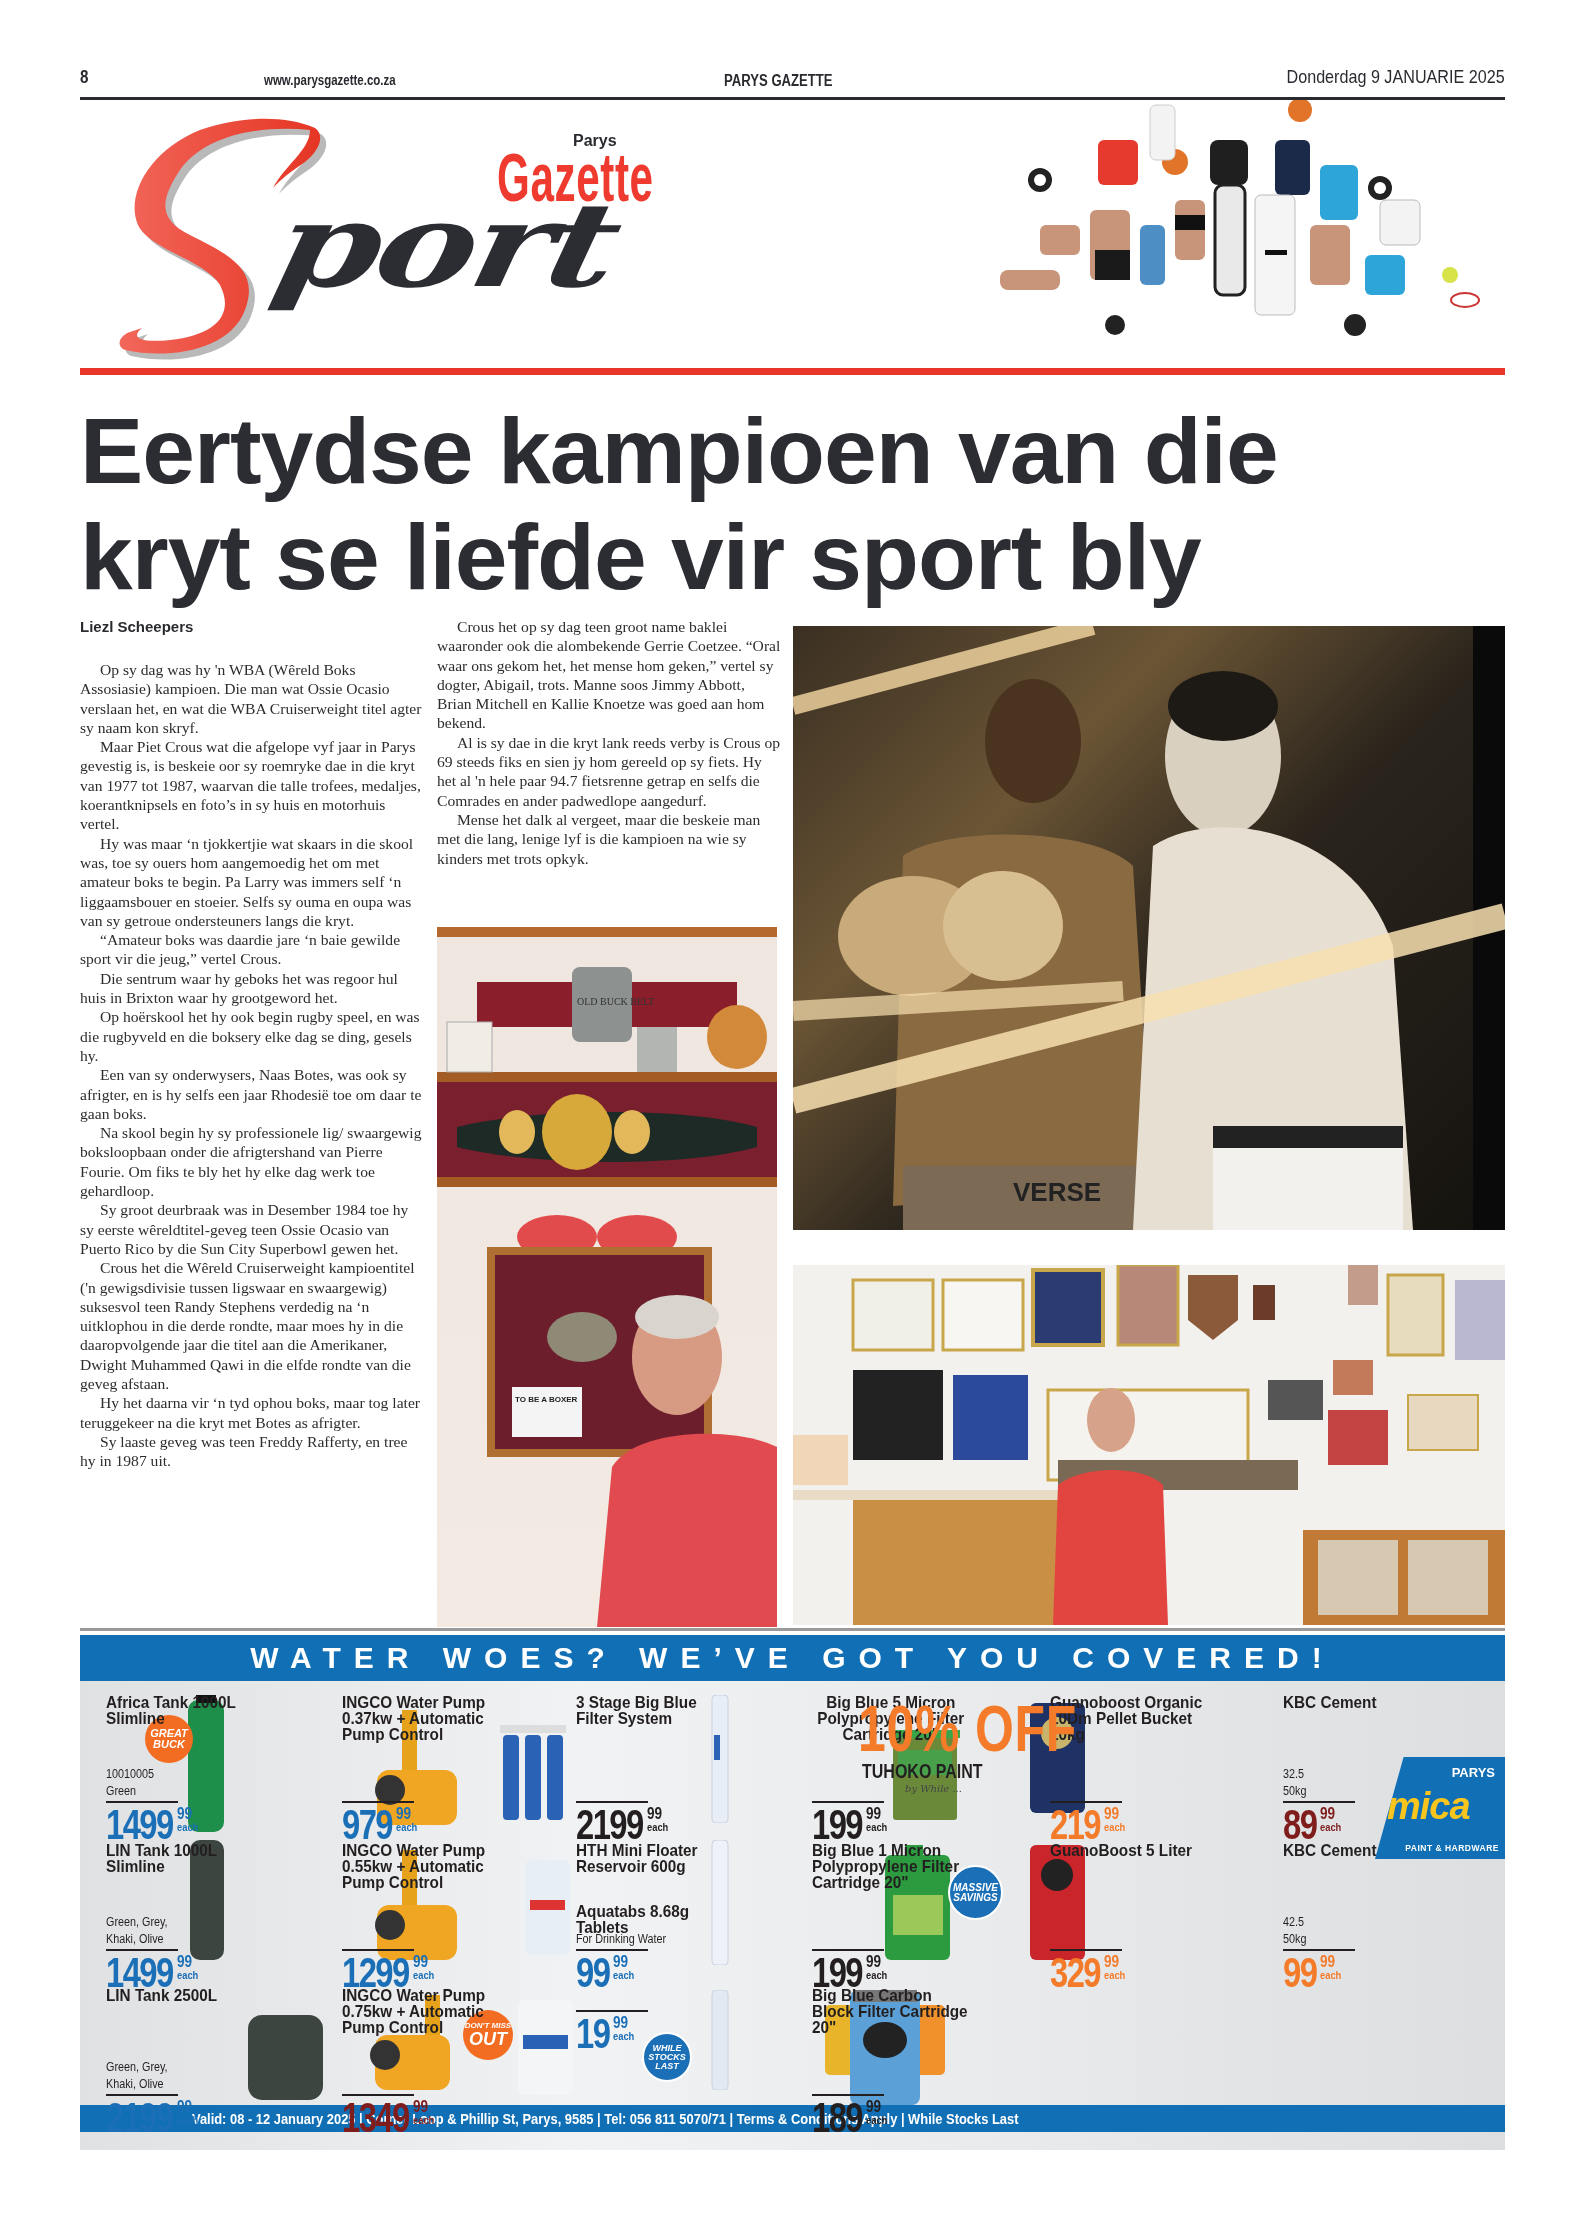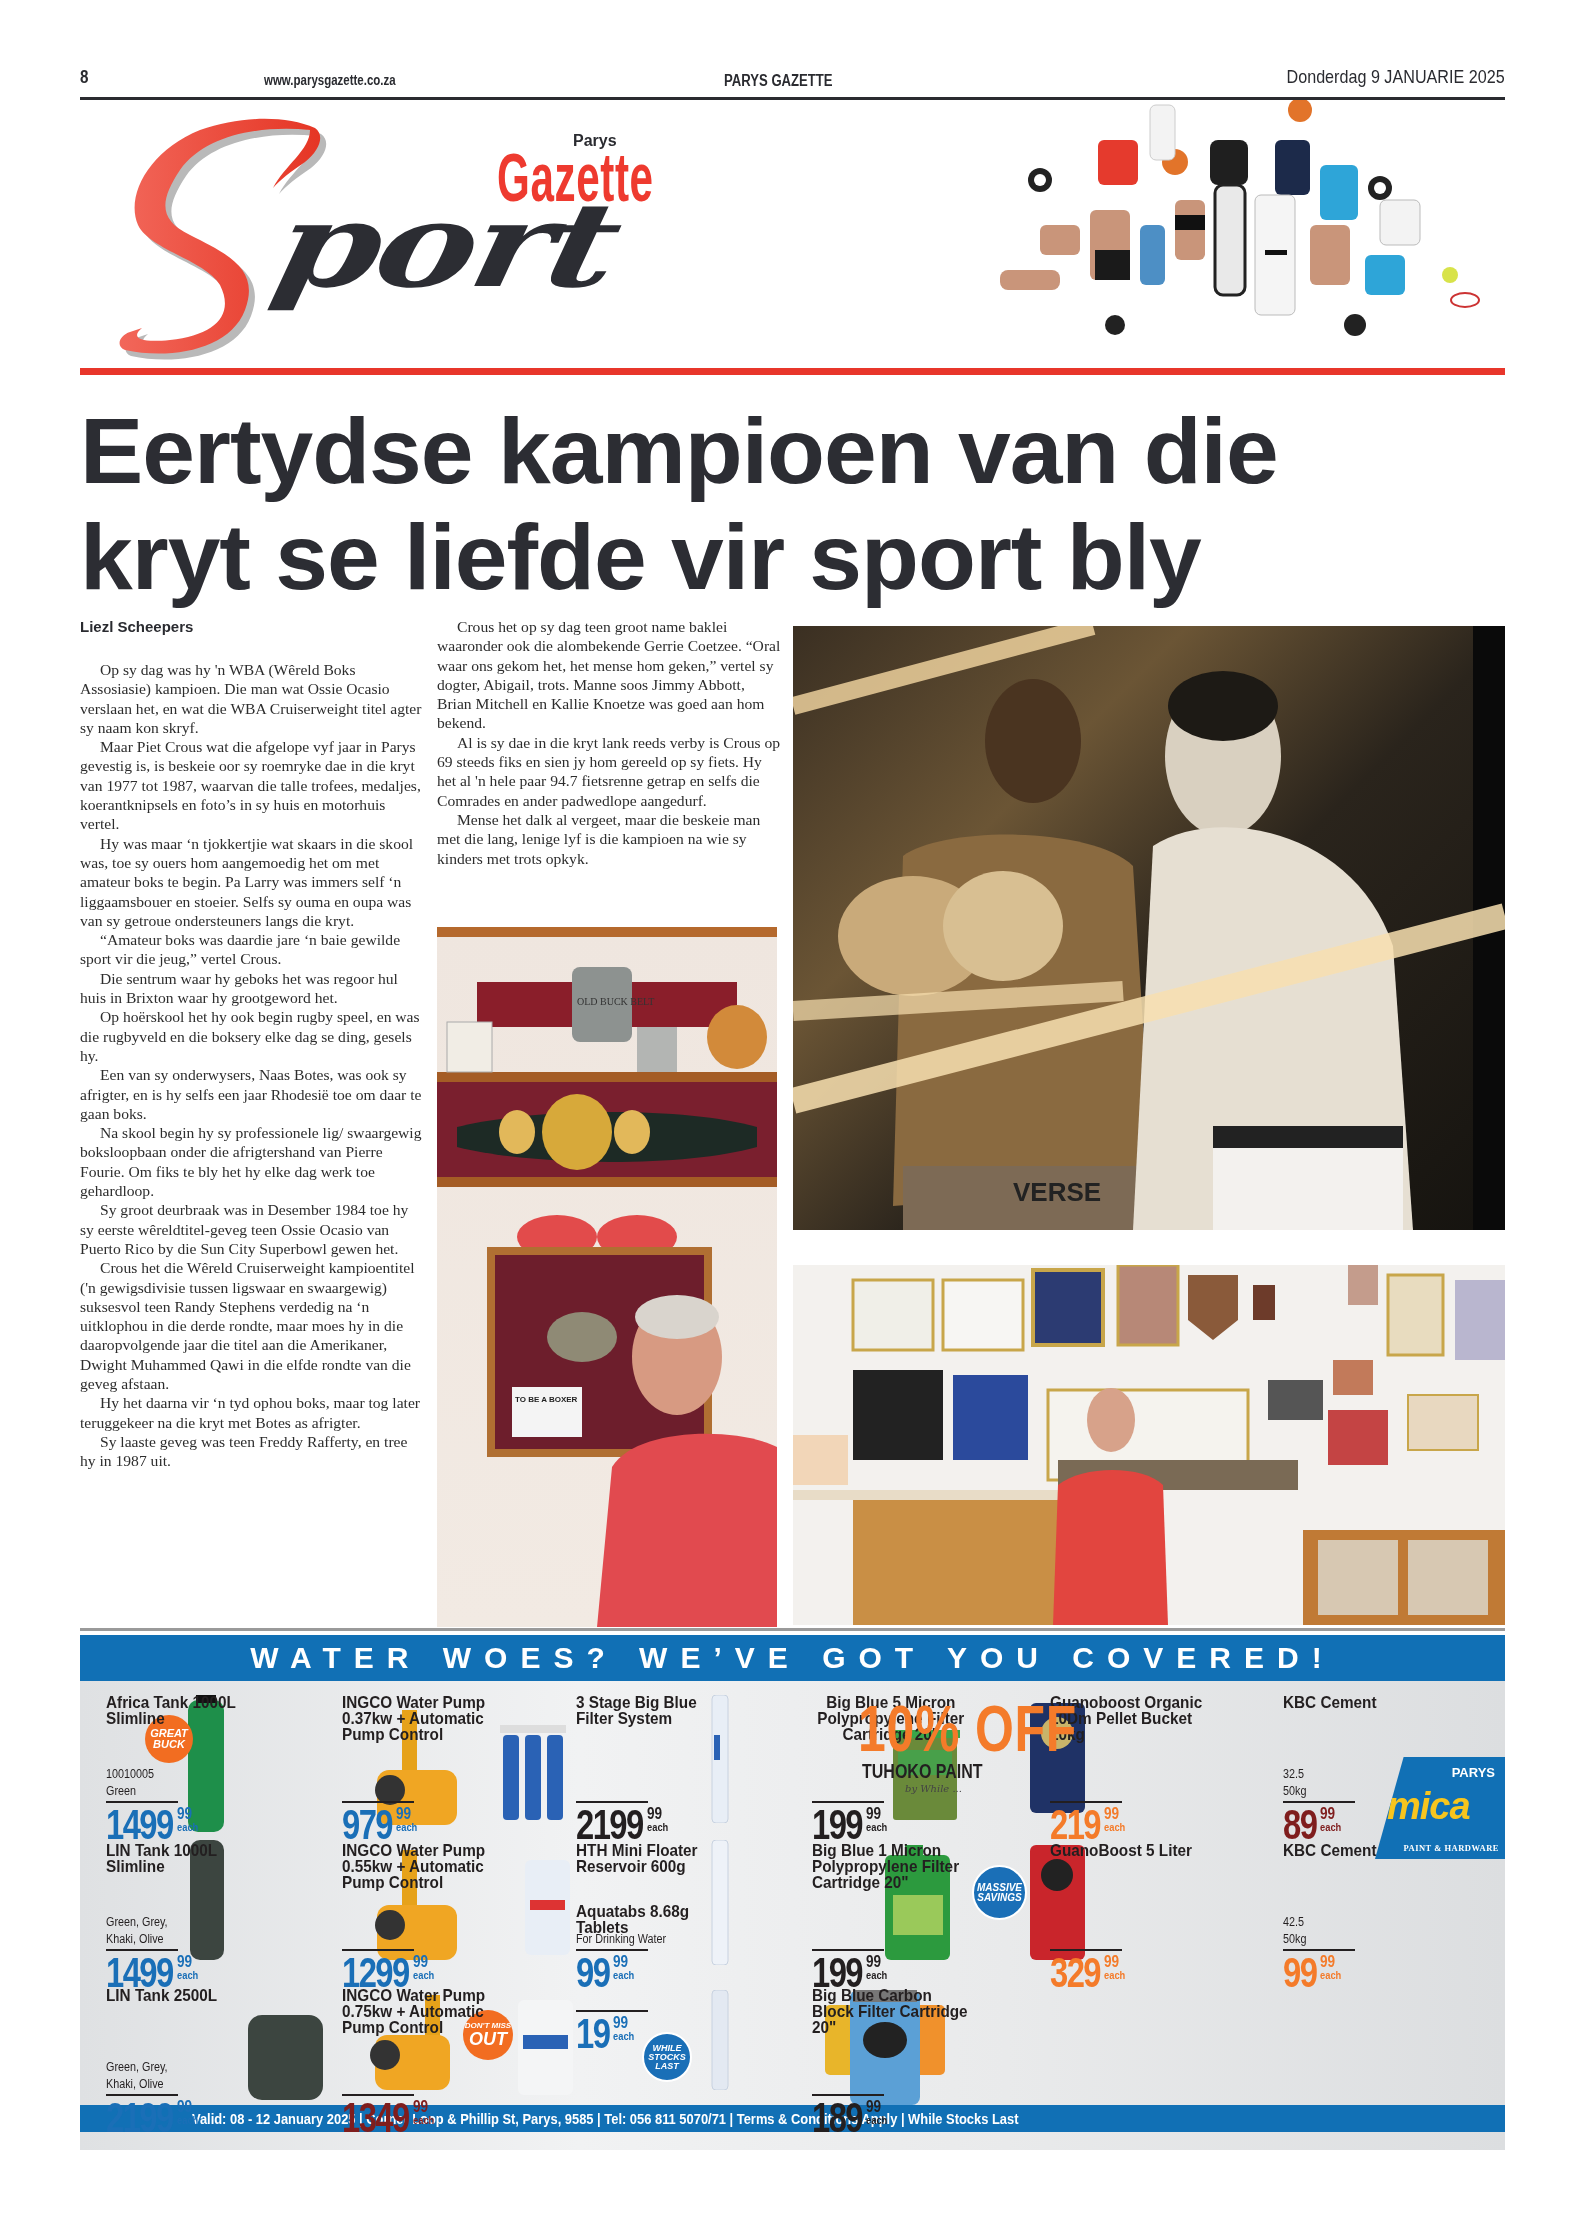--- a/index.html
+++ b/index.html
@@ -60,21 +60,21 @@
   .st-orange { background: #f26d21; }
   .st-blue { background: #1a6fb7; border: 2px solid #fff; }
 
   .tenoff { position: absolute; left: 858px; top: 1692px; font-family: "Liberation Sans", sans-serif; font-weight: bold; font-size: 64px; color: #f47b2a; letter-spacing: 1px; transform: scaleX(0.78); transform-origin: left; }
   .tuhoko { position: absolute; left: 862px; top: 1760px; font-family: "Liberation Sans", sans-serif; font-weight: bold; font-size: 20px; color: #231f20; transform: scaleX(0.8); transform-origin: left; }
   .tuhoko-sig { position: absolute; left: 905px; top: 1783px; font-family: "DejaVu Serif", serif; font-style: italic; font-size: 10px; color: #444; }
 
   .mica { position: absolute; left: 1375px; top: 1757px; width: 130px; height: 102px; background: #1170b5; clip-path: polygon(22% 0, 100% 0, 100% 100%, 0 100%); }
   .mica .parys { position: absolute; right: 10px; top: 8px; font-family: "Liberation Sans", sans-serif; font-weight: bold; font-size: 13px; color: #fff; }
   .mica .logo { position: absolute; left: 12px; top: 28px; font-family: "Liberation Sans", sans-serif; font-weight: bold; font-style: italic; font-size: 38px; color: #f7c51e; letter-spacing: -1px; }
-  .mica .ph { position: absolute; right: 6px; bottom: 6px; font-family: Liberation Serif, serif; font-weight: bold; font-size: 8.5px; color: #fff; letter-spacing: 0.5px; }
+  .mica .ph { position: absolute; right: 6px; bottom: 6px; font-family: Liberation Sans, sans-serif; font-weight: bold; font-size: 8.5px; color: #fff; letter-spacing: 0.5px; }
 </style>
 </head>
 <body>
 
 <div class="folio">
   <span class="pg">8</span>
   <span class="url">www.parysgazette.co.za</span>
   <span class="pub">PARYS GAZETTE</span>
   <span class="date">Donderdag 9 JANUARIE 2025</span>
 </div>
@@ -316,21 +316,21 @@
     </svg>
   <svg class="prod" style="left:735px;top:355px" width="150" height="115">
       <rect x="10" y="15" width="35" height="70" rx="5" fill="#e8b52a"></rect>
       <rect x="95" y="15" width="35" height="70" rx="5" fill="#f0912c"></rect>
       <rect x="35" y="0" width="70" height="115" rx="8" fill="#5ba0d6"></rect>
       <rect x="38" y="0" width="64" height="12" fill="#777"></rect>
       <ellipse cx="70" cy="50" rx="22" ry="18" fill="#222"></ellipse>
     </svg>
 
   <div class="sticker st-orange" style="left:65px;top:80px;width:48px;height:48px;font-size:11px;">GREAT BUCK</div>
-  <div class="sticker st-blue" style="left:892px;top:230px;width:55px;height:55px;font-size:10px;">MASSIVE SAVINGS</div>
+  <div class="sticker st-blue" style="left:868px;top:230px;width:55px;height:55px;font-size:10px;">MASSIVE SAVINGS</div>
   <div class="sticker st-orange" style="left:383px;top:375px;width:50px;height:50px;font-size:8px;flex-direction:column;">
     <span>DON'T MISS</span>
     <span style="font-size:18px">OUT</span>
   </div>
   <div class="sticker st-blue" style="left:562px;top:397px;width:50px;height:50px;font-size:9px;">WHILE STOCKS LAST</div>
 
   <div class="ad-foot"><span>Valid: 08 - 12 January 2025  | Corner Loop &amp; Phillip St, Parys, 9585 | Tel: 056 811 5070/71 | Terms &amp; Conditions Apply | While Stocks Last</span></div>
 </div>
 
 <div id="items">

